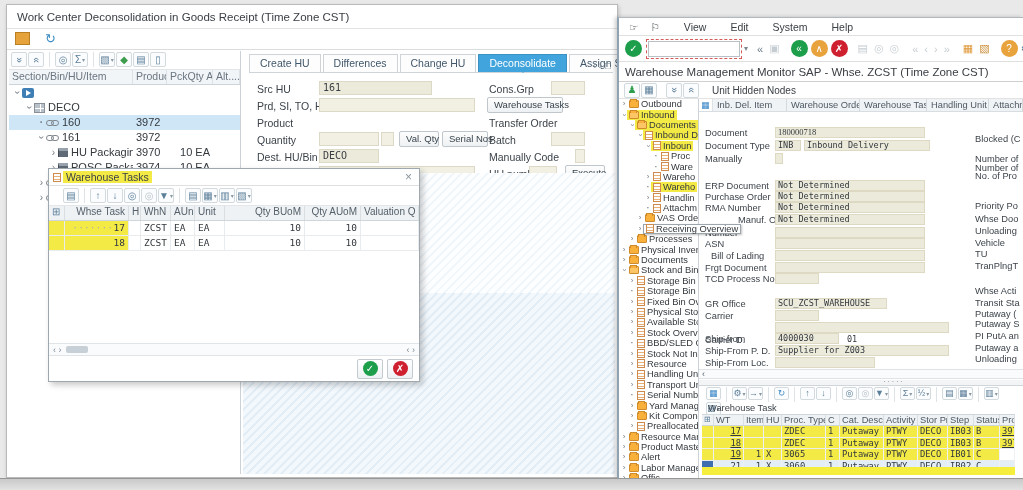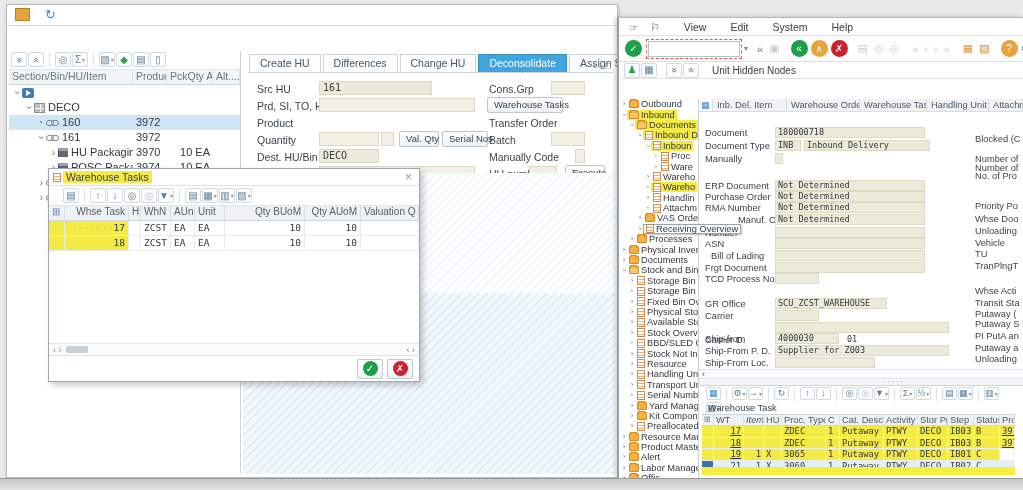--- a/index.html
+++ b/index.html
@@ -128,20 +128,21 @@
   .wt-row.selrow .selc{background:#3f6fae}
   .band{position:absolute;background:#f6ee3d}
   .frame-b{position:absolute;left:0;right:0;top:478px;height:12px;background:linear-gradient(#c9c9c9,#e2e2e2);border-top:1px solid #979797;z-index:60}
 </style>
 </head>
 <body>
 
 <div class="screen">
 
   <div class="abs lwin">
+    <div class="lw-title">Work Center Deconsolidation in Goods Receipt (Time Zone CST)</div>
     <div class="lw-toolbar">
       <span class="sq-orange"></span>
       <span class="ref-ic">↻</span>
     </div>
 
     <div class="abs lw-tree">
       <div class="lw-tree-tb" id="lw-tree-tb"><span class="tbi">
             <span class="rot">»</span>
           </span><span class="tbi">
             <span class="rot">«</span>
@@ -393,20 +394,21 @@
       <span class="gly dim">◎</span>
       <span class="gly dim" style="margin-left:10px">«</span>
       <span class="gly dim">‹</span>
       <span class="gly dim">›</span>
       <span class="gly dim">»</span>
       <span class="gly" style="color:#e0993a;margin-left:10px">▦</span>
       <span class="gly" style="color:#c98a33">▧</span>
       <span class="circ orange" style="margin-left:8px">?</span>
       <span class="gly" style="color:#5b7e99;font-size:13px">⚙</span>
     </div>
+    <div class="rw-title">Warehouse Management Monitor SAP - Whse. ZCST (Time Zone CST)</div>
     <div class="rw-atb">
       <span class="tbi" style="color:#2f9e4f">♟</span>
       <span class="tbi">▦</span>
       <span class="tbi" style="margin-left:8px">
           <span class="rot">»</span>
         </span>
       <span class="tbi">
           <span class="rot">«</span>
         </span>
       <span style="margin-left:12px">Unit Hidden Nodes</span>
@@ -677,21 +679,21 @@
         <div class="dt-tabs" id="dt-tabs">
             <span class="tic">▦</span>
             <div class="th" style="width: 74px;">Inb. Del. Item</div>
             <div class="th" style="width: 73px;">Warehouse Order</div>
             <div class="th" style="width: 67px;">Warehouse Task</div>
             <div class="th" style="width: 62px;">Handling Unit</div>
             <div class="th" style="width: auto; flex: 1 1 0%;">Attachm</div>
           </div>
         <div id="dt-fields">
             <div class="dl" style="left: 6px; top: 29px;">Document</div>
-            <div class="dv" style="left: 76px; top: 28px; width: 150px;">180000718</div>
+            <div class="dv" style="left: 76px; top: 28px; width: 150px; font-family: Liberation Serif, serif;">180000718</div>
             <div class="dl" style="left: 6px; top: 42px;">Document Type</div>
             <div class="dv" style="left: 76px; top: 41px; width: 26px;">INB</div>
             <div class="dv" style="left: 105px; top: 41px; width: 126px;">Inbound Delivery</div>
             <div class="dl" style="left: 6px; top: 55px;">Manually</div>
             <div class="dv" style="left: 76px; top: 54px; width: 8px;"></div>
             <div class="dl" style="left: 6px; top: 82px;">ERP Document</div>
             <div class="dv" style="left: 76px; top: 81px; width: 150px;">Not Determined</div>
             <div class="dl" style="left: 6px; top: 93px;">Purchase Order</div>
             <div class="dv" style="left: 76px; top: 92px; width: 150px;">Not Determined</div>
             <div class="dl" style="left: 6px; top: 104px;">RMA Number</div>
@@ -782,21 +784,21 @@
                 <span>▥</span>
                 <span class="dd">▾</span>
               </span><span class="tbi">
                 <span>▧</span>
                 <span class="dd">▾</span>
               </span></div>
           <div class="wt-label">Warehouse Task</div>
           <div class="wt-head" id="wt-head">
               <div style="width: 12px; color: rgb(91, 126, 153); font-size: 8px;">⊞</div>
               <div style="width: 30px;">WT</div>
-              <div style="width: 20px; font-style: italic;">Item</div>
+              <div style="width: 20px;">Item</div>
               <div style="width: 18px;">HU ..</div>
               <div style="width: 44px;">Proc. Type</div>
               <div style="width: 14px;">C</div>
               <div style="width: 44px;">Cat. Desc.</div>
               <div style="width: 34px;">Activity</div>
               <div style="width: 30px;">Stor Pro..</div>
               <div style="width: 26px;">Step</div>
               <div style="width: 26px;">Status</div>
               <div style="width: auto; flex: 1 1 0%;">Product</div>
             </div>

